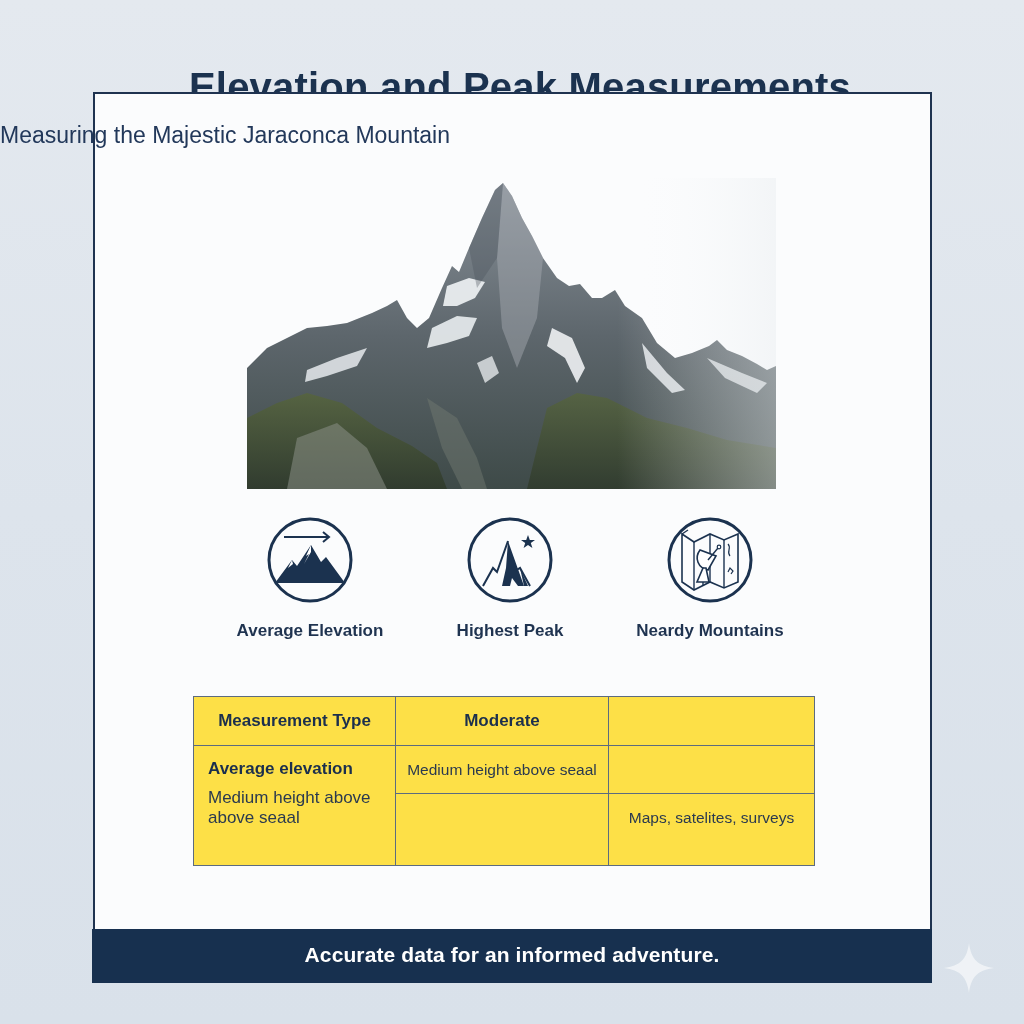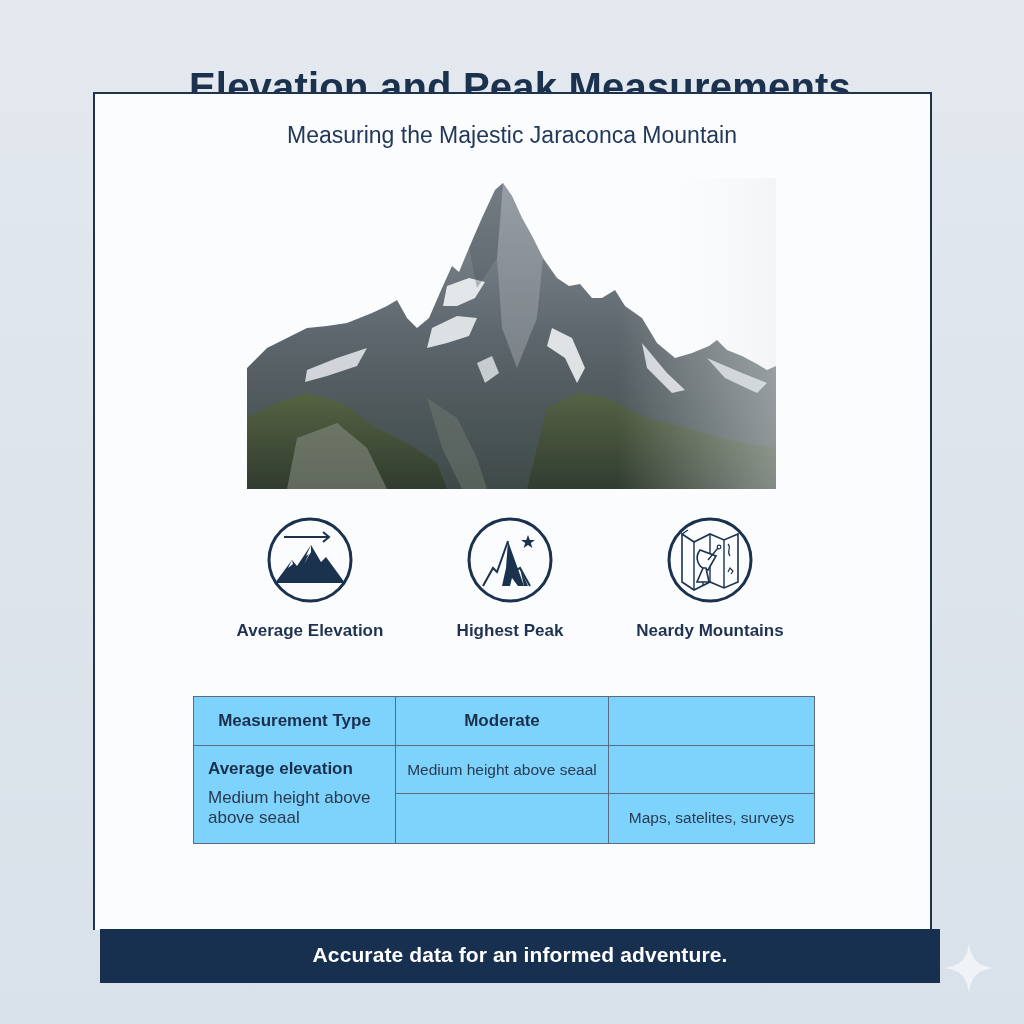--- a/index.html
+++ b/index.html
@@ -25,21 +25,20 @@
       font-size: 40px;
       font-weight: bold;
       color: #1b324f;
       letter-spacing: 0.2px;
       line-height: 50px;
       padding-left: 16px;
     }
     .subtitle {
       position: absolute;
       left: 0; top: 121px; width: 1024px;
-      text-align: center;
       font-size: 23px;
       color: #22385a;
       line-height: 28px;
     }
     .hero {
       position: absolute;
       left: 247px; top: 178px;
       width: 529px; height: 311px;
     }
     .hero svg { width: 100%; height: 100%; display: block; }
@@ -58,23 +57,23 @@
     .feature .feature-label {
       margin-top: 17px;
       font-size: 17px;
       font-weight: bold;
       color: #1f3350;
     }
 
     .data-table {
       position: absolute;
       left: 193px; top: 696px;
-      width: 622px; height: 148px;
+      width: 622px; height: 170px;
       border: 1.5px solid #5c6b7f;
-      background: #7dd3fc;
+      background: #fde047;
     }
     .col-line {
       position: absolute; top: 0; bottom: 0;
       border-left: 1.5px solid #5c6b7f;
     }
     .row-line {
       position: absolute; height: 0;
       border-top: 1.5px solid #5c6b7f;
     }
     .cell {
@@ -111,21 +110,20 @@
       position: absolute;
       left: 92px; top: 929px;
       width: 840px; height: 54px;
       background: #17304f;
       color: #ffffff;
       font-size: 21px;
       font-weight: bold;
       text-align: center;
       line-height: 52px;
       letter-spacing: 0.1px;
-      margin-left: 8px;
     }
     .sparkle {
       position: absolute;
       left: 942px; top: 941px;
       width: 54px; height: 54px;
     }
   </style>
 </head>
 <body>
 

